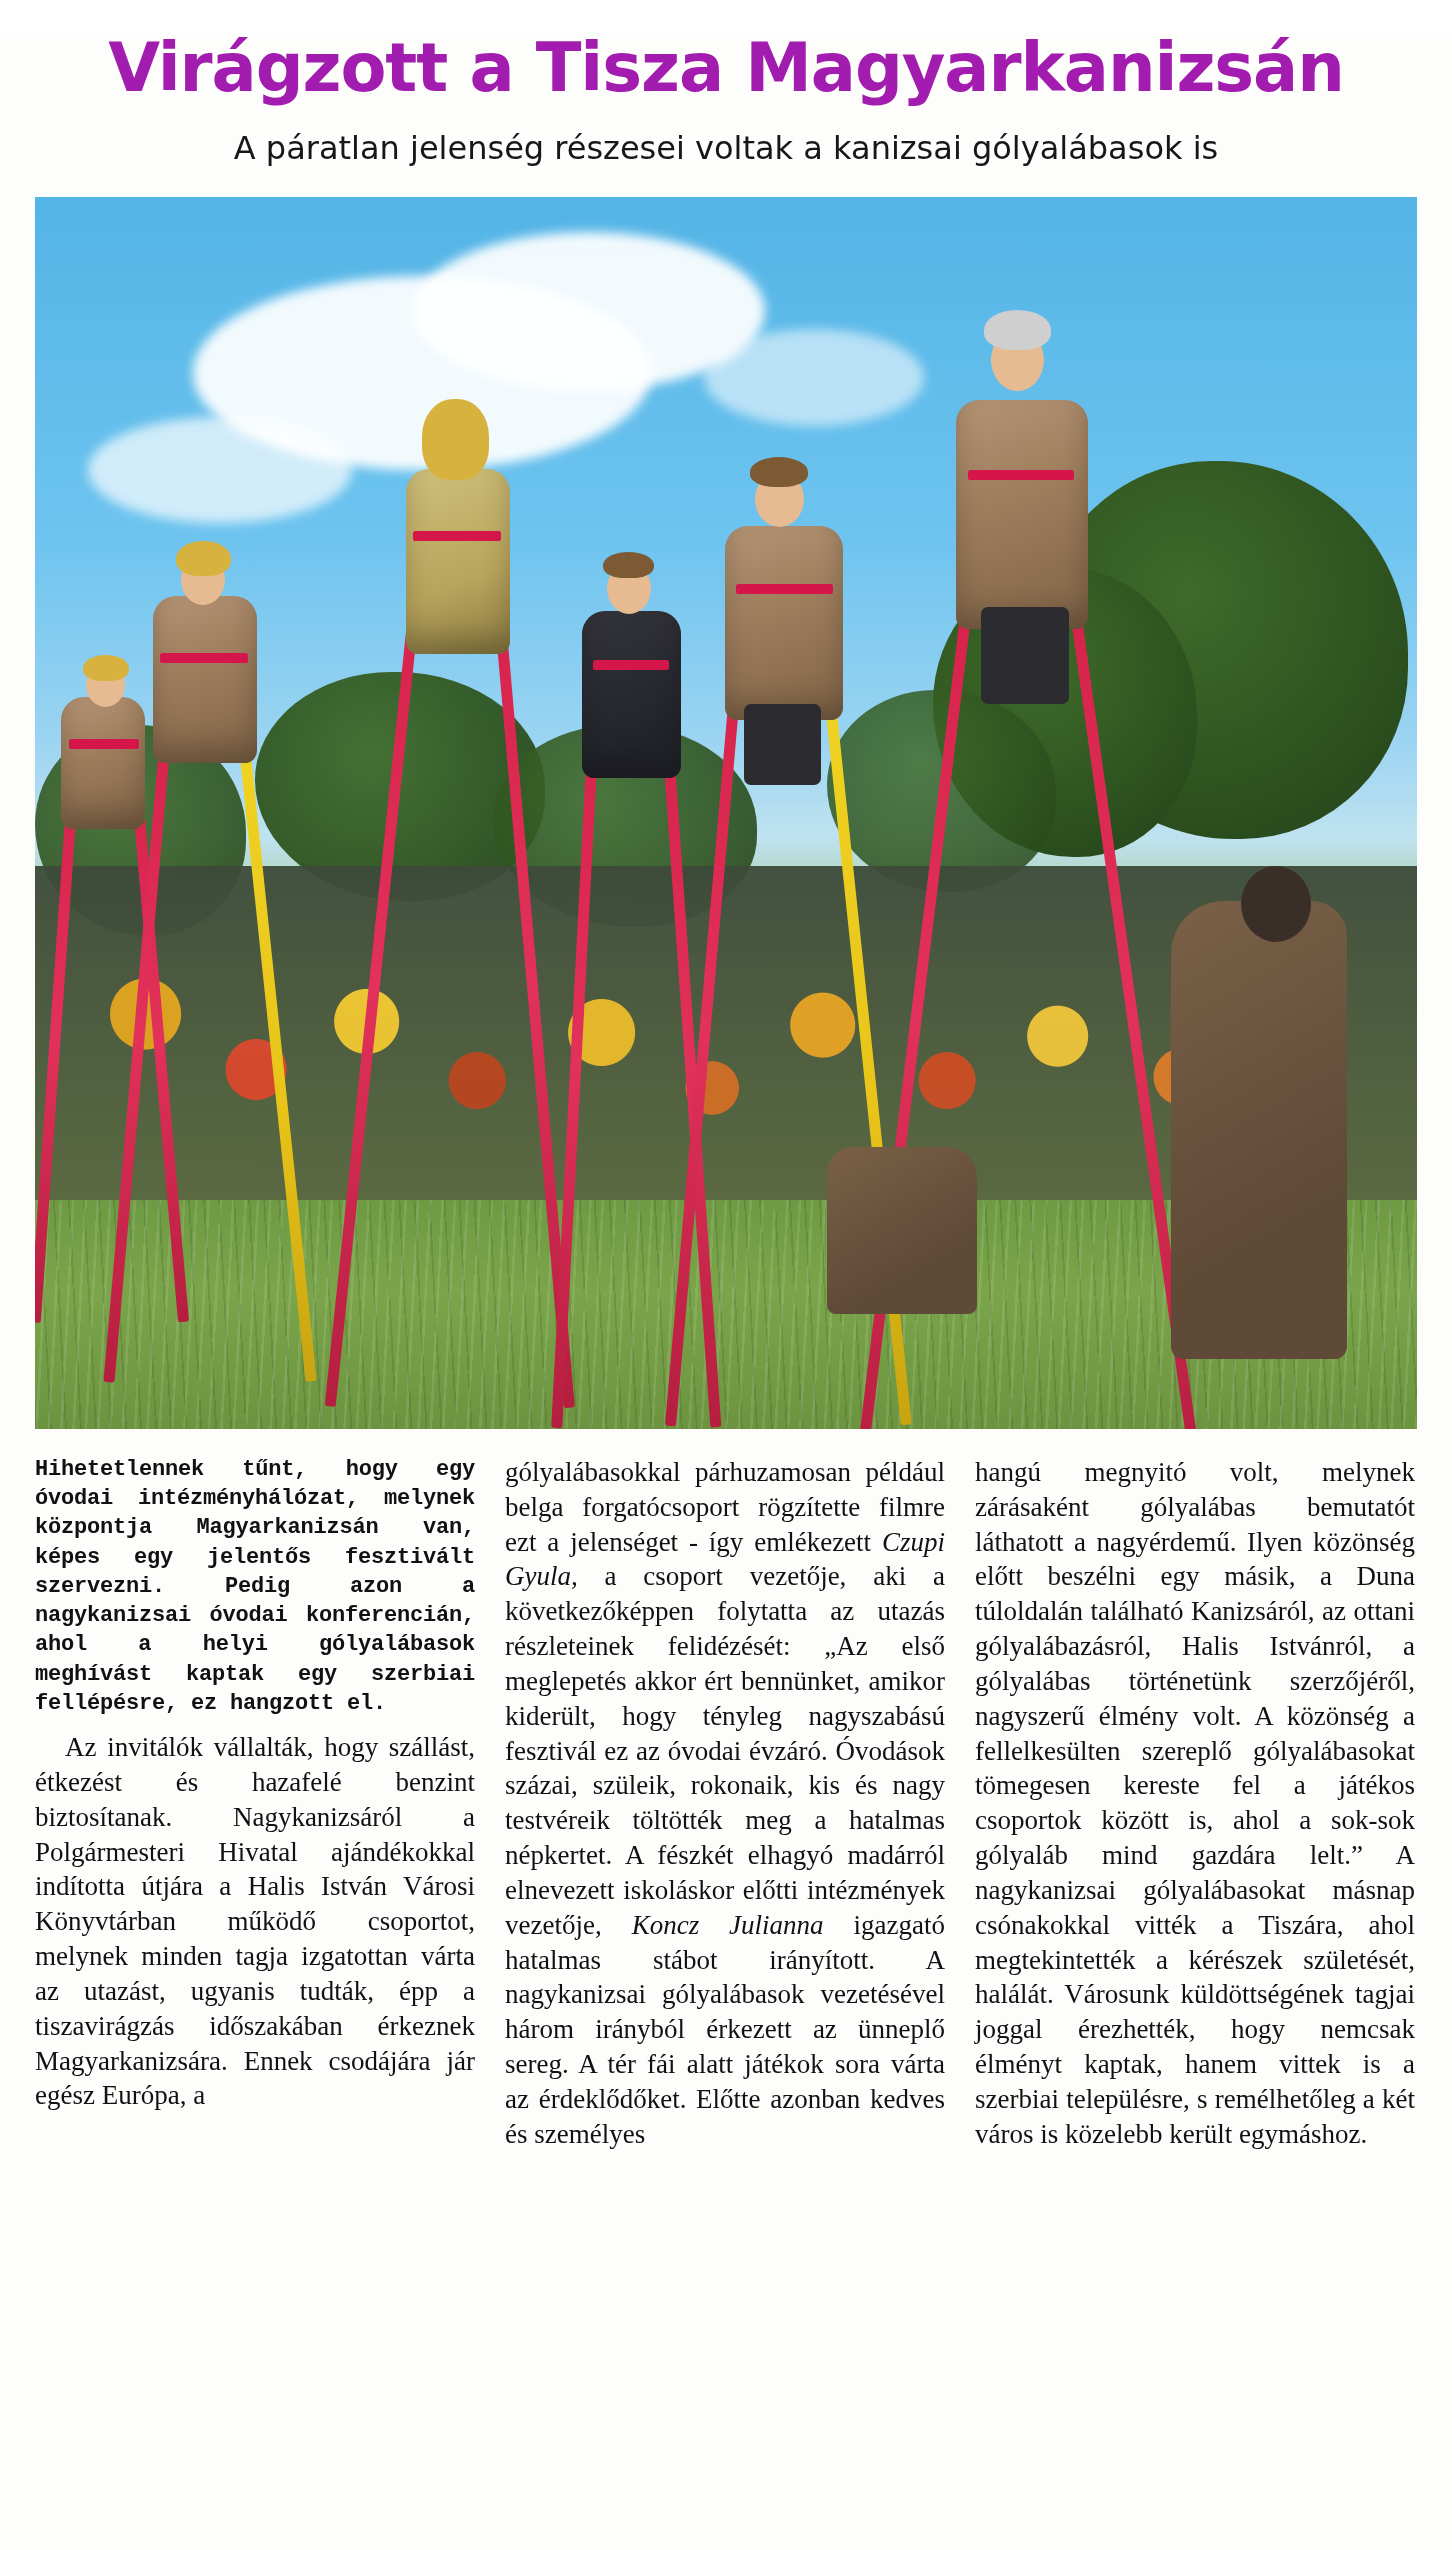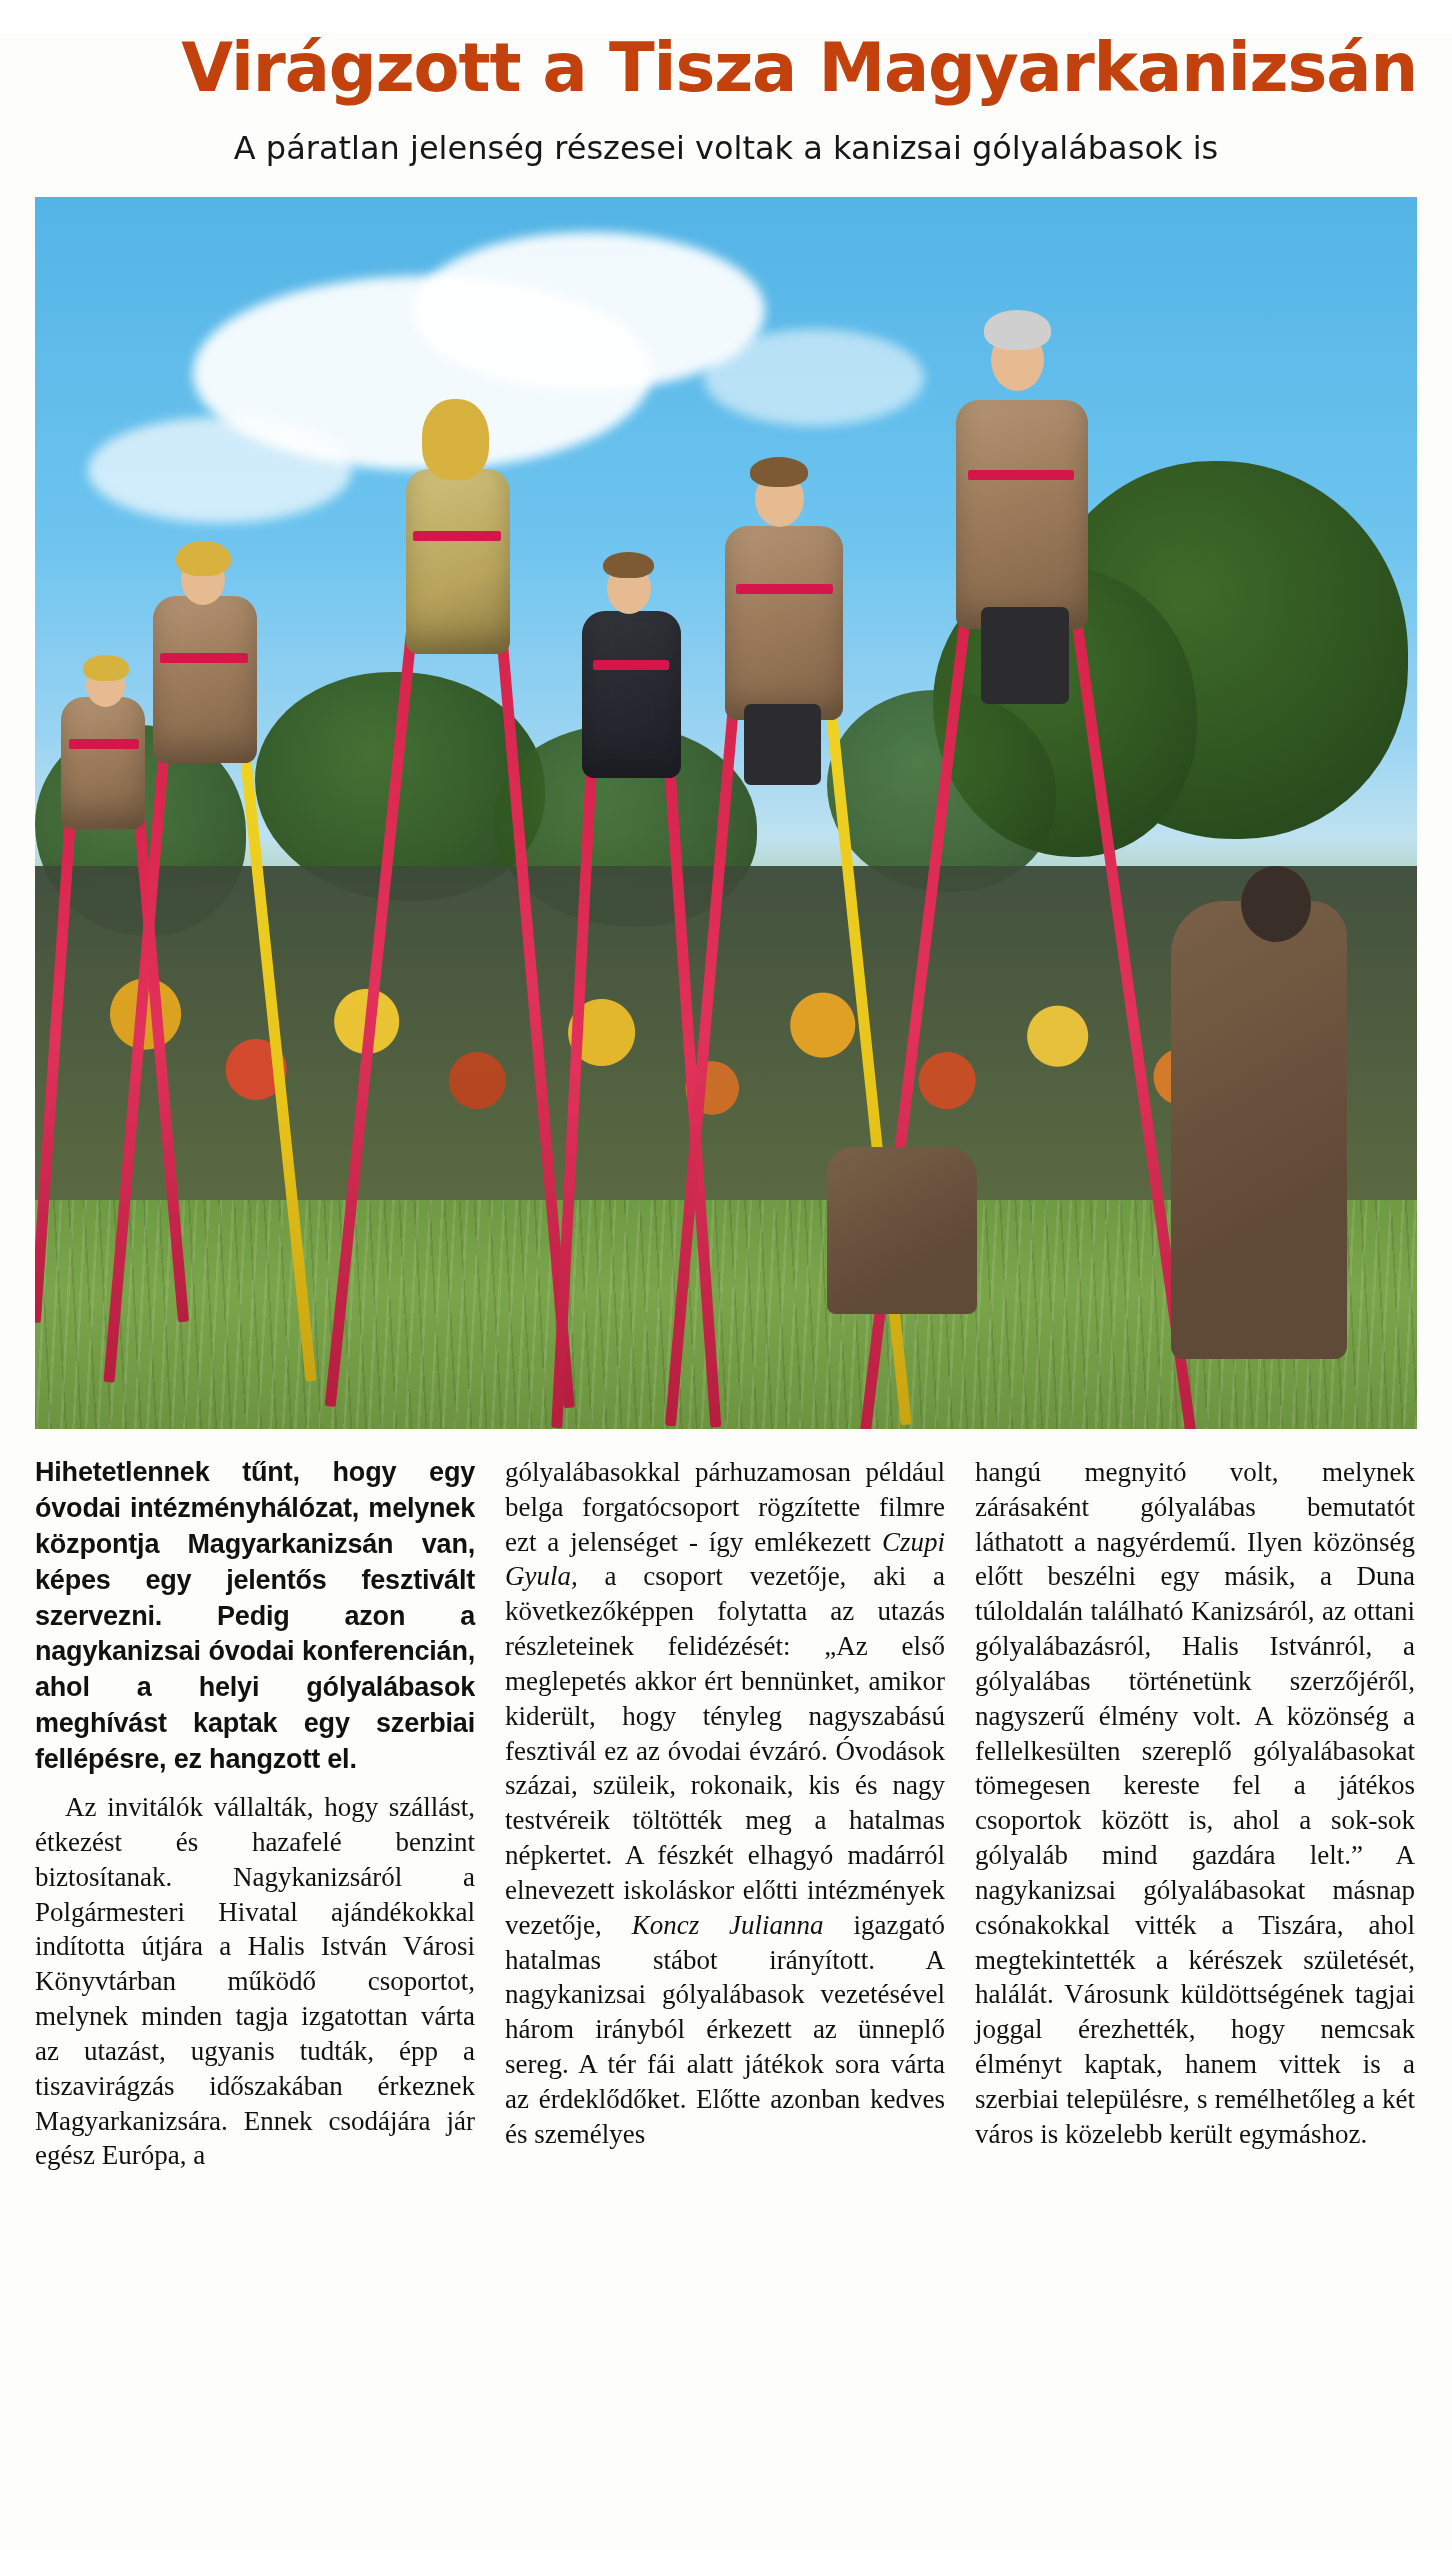--- a/index.html
+++ b/index.html
@@ -21,23 +21,23 @@
     background: #fdfdfb;
     box-sizing: border-box;
     padding: 0 35px;
   }
   .headline {
     font-family: "DejaVu Sans", sans-serif;
     font-weight: bold;
     font-size: 67px;
     line-height: 1.05;
     letter-spacing: -1.1px;
-    text-align: right;
+    text-align: center;
     margin: 33px 0 0 0;
-    color: #c2410c;
+    color: #a21caf;
   }
   .subhead {
     font-family: "DejaVu Sans", sans-serif;
     font-weight: normal;
     font-size: 32px;
     line-height: 1.15;
     text-align: center;
     margin: 26.4px 0 0 0;
     color: #17171a;
   }
@@ -164,23 +164,23 @@
   }
   .col {
     width: 440px;
     font-size: 27px;
     line-height: 1.29;
     text-align: justify;
     text-justify: inter-word;
     hyphens: auto;
   }
   .lead {
-    font-family: Liberation Sans, sans-serif;
+    font-family: Liberation Mono, monospace;
     font-weight: bold;
-    font-size: 27px;
+    font-size: 22px;
     line-height: 1.33;
     text-align: justify;
     margin: 0 0 23px 0;
     letter-spacing: -0.2px;
   }
   .col p { margin: 0 0 0 0; }
   .col p.indent { text-indent: 30px; }
   .col p + p { margin-top: 12px; }
   .italic { font-style: italic; }
 </style>

